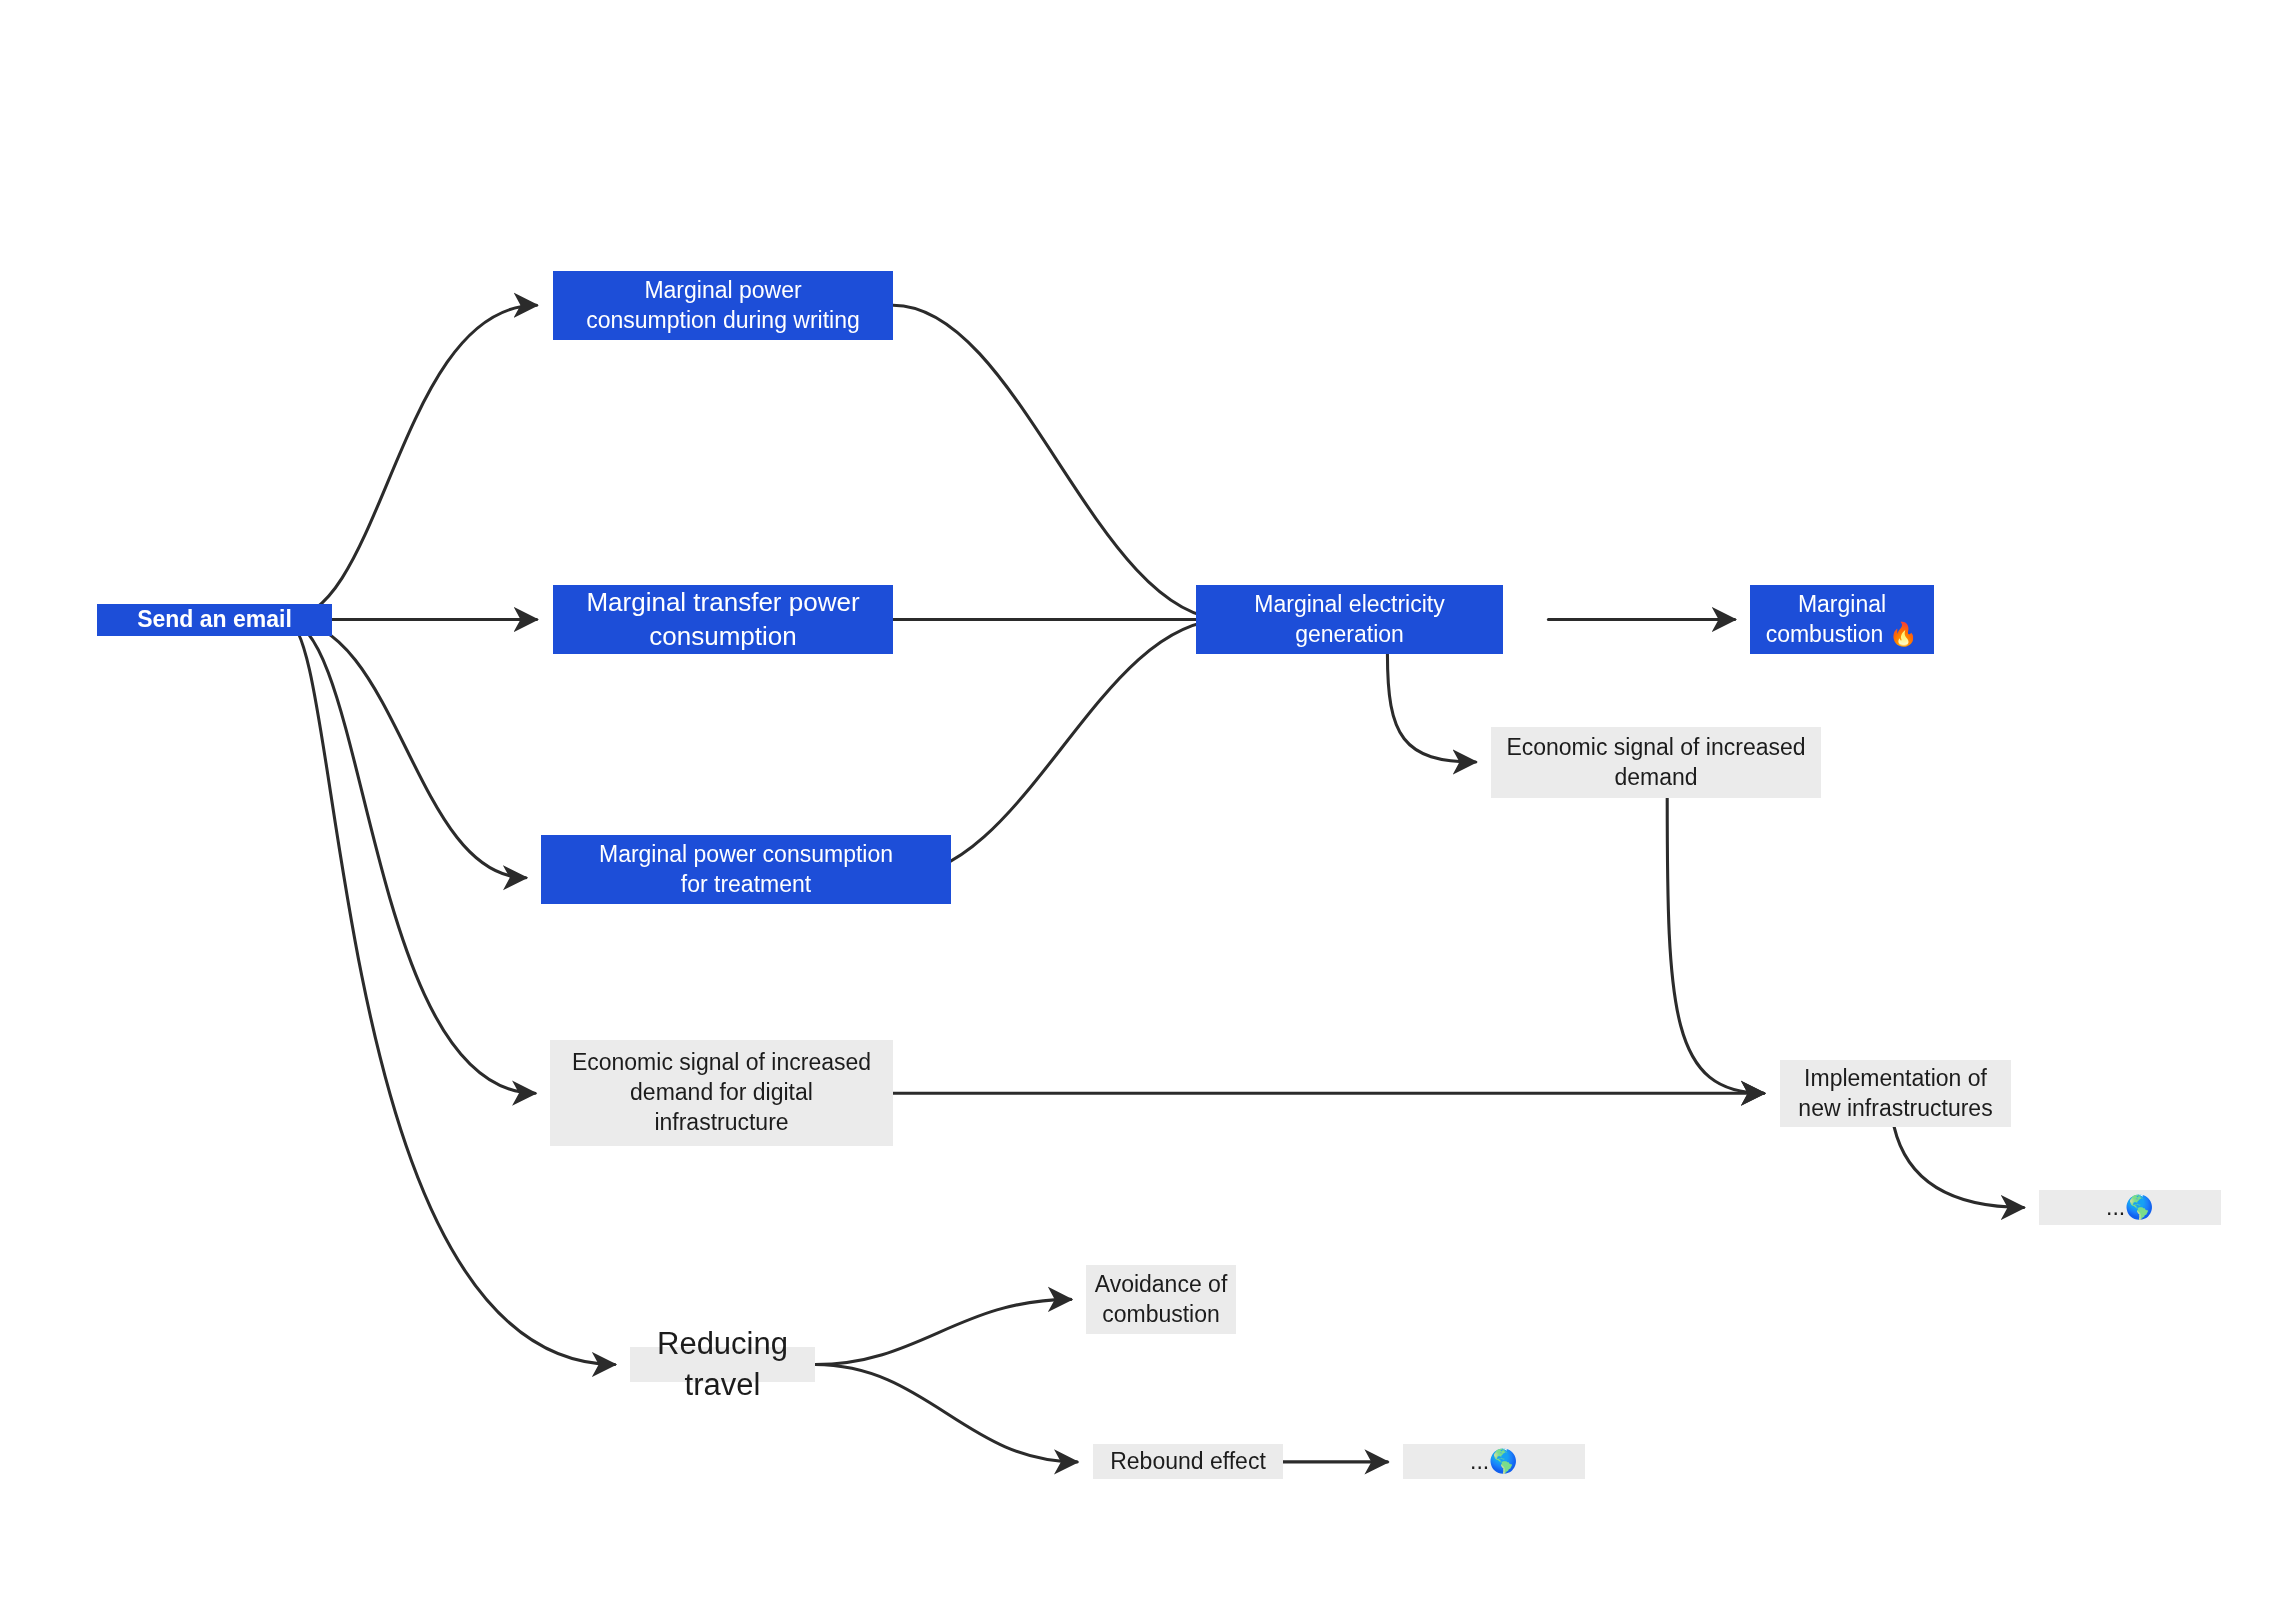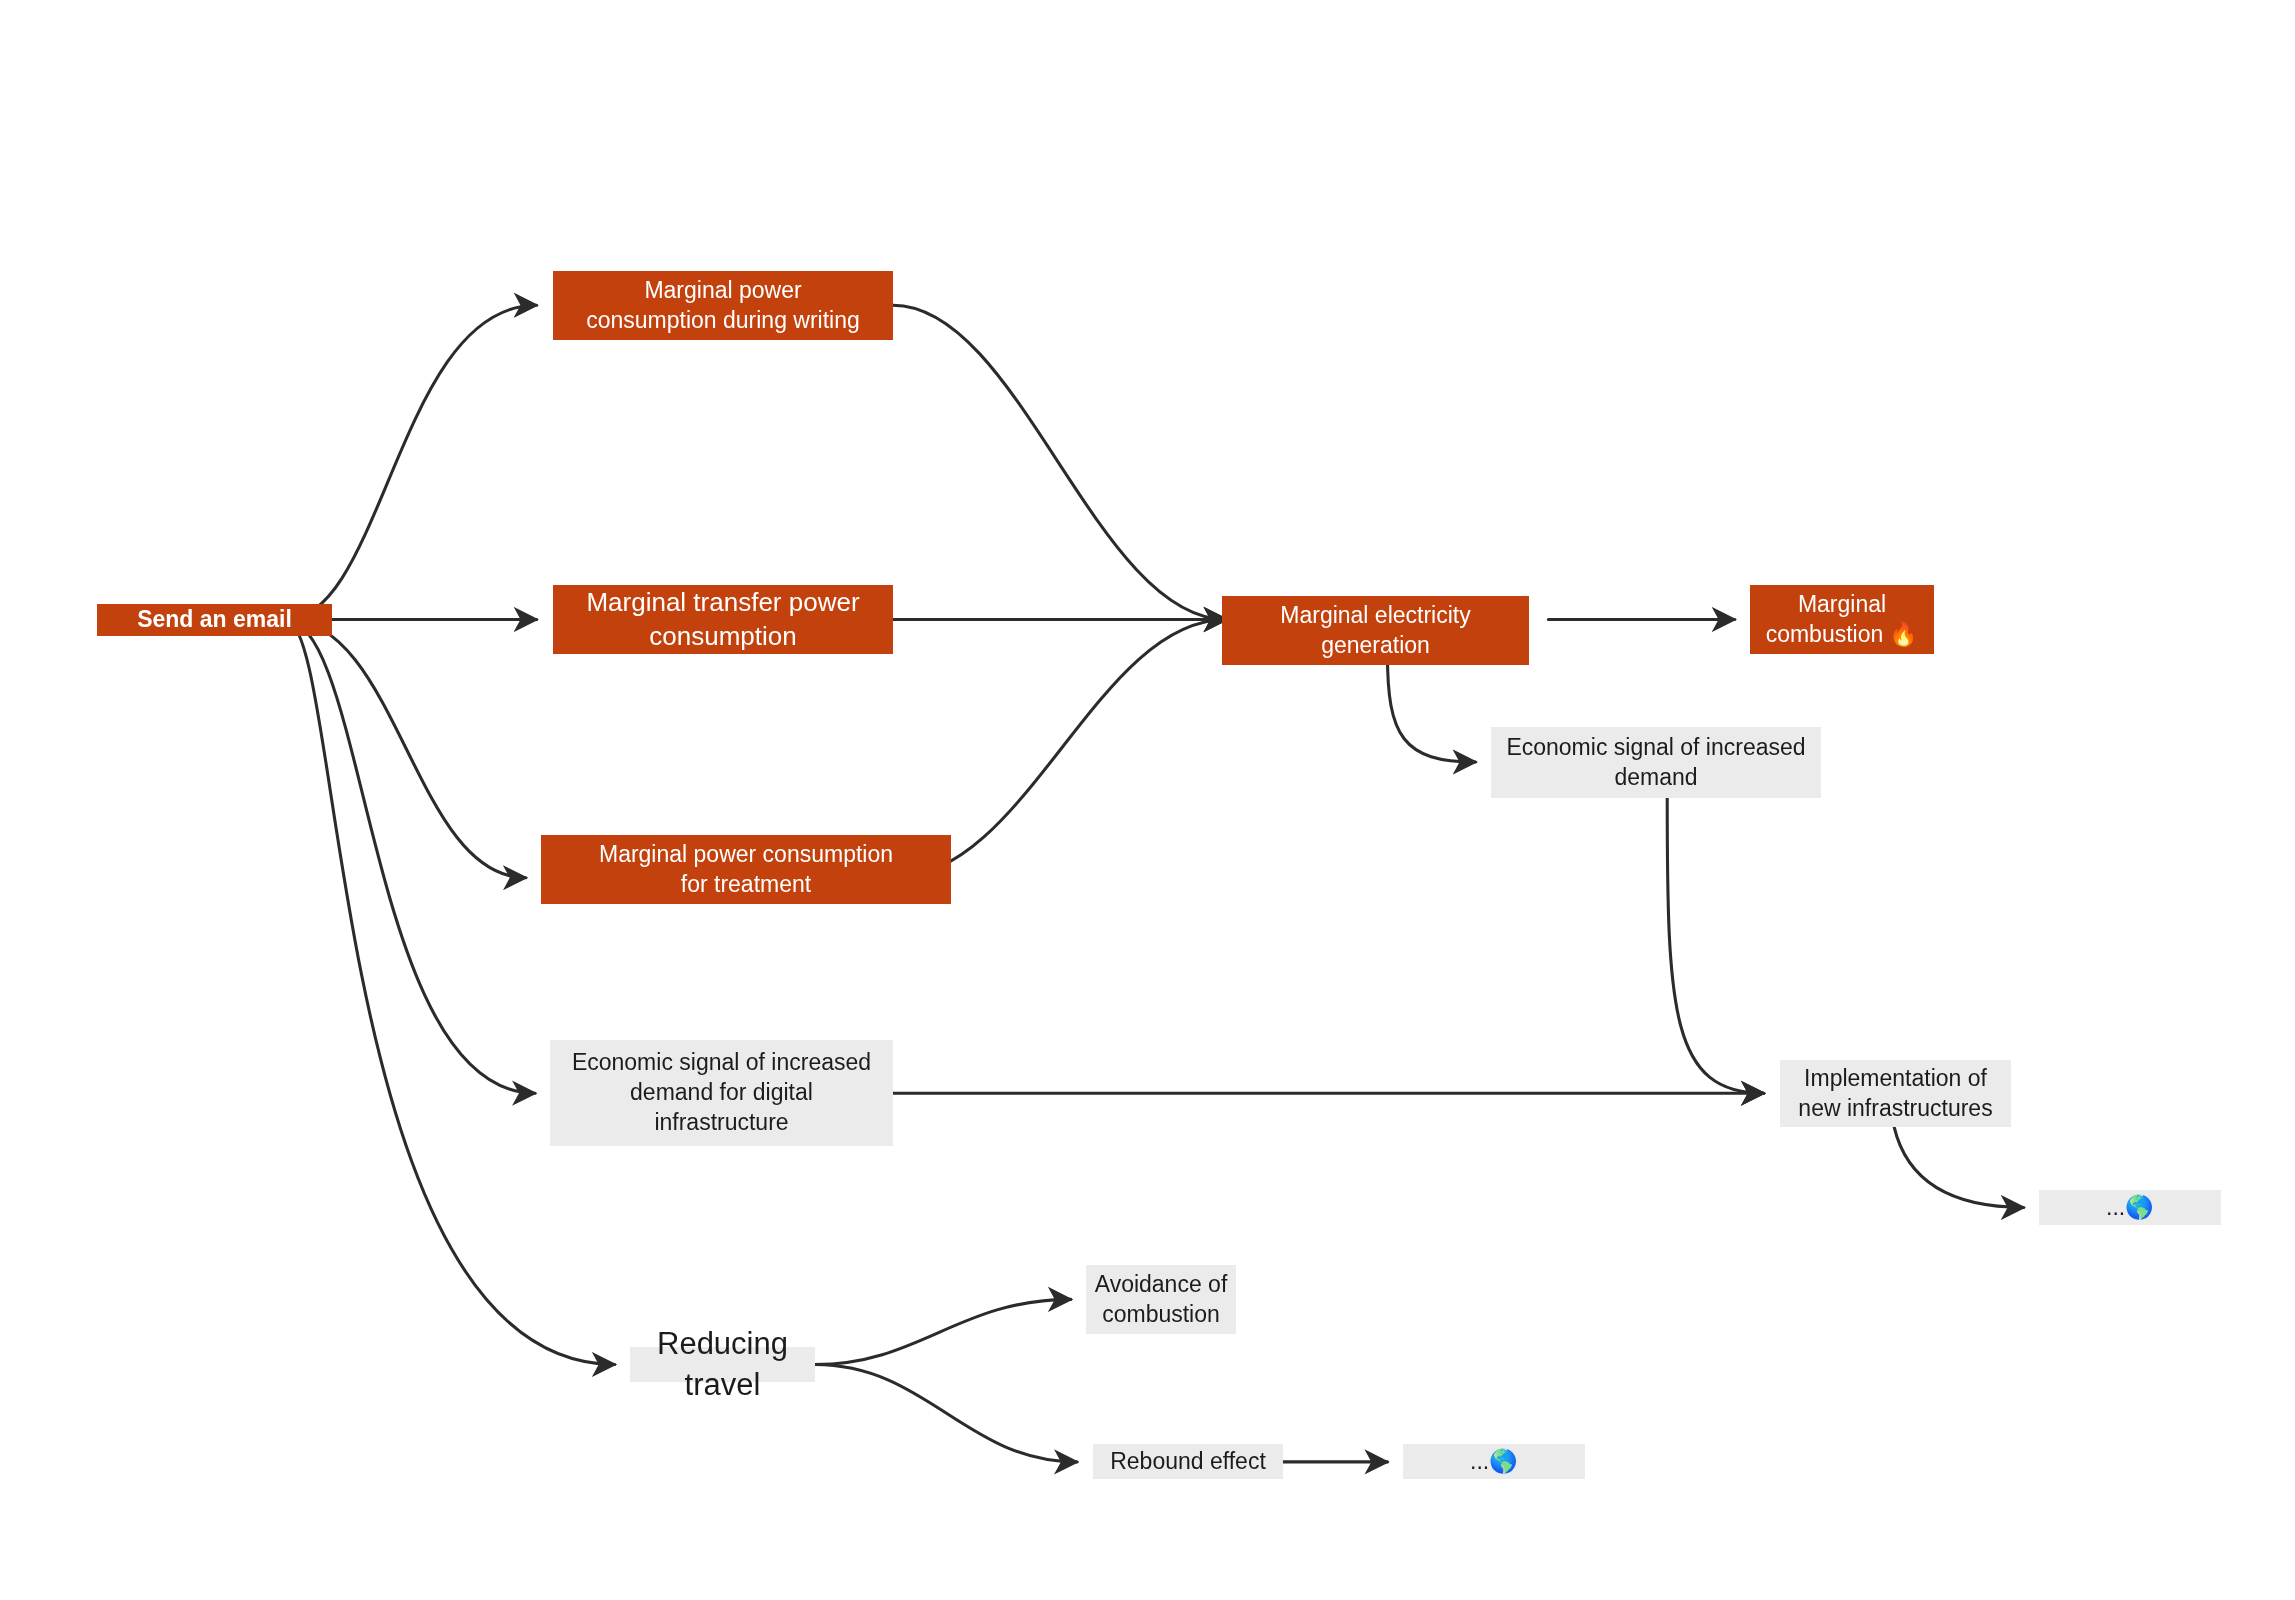--- a/index.html
+++ b/index.html
@@ -29,21 +29,21 @@
     box-sizing: border-box;
     display: flex;
     align-items: center;
     justify-content: center;
     text-align: center;
     line-height: 1.30;
     z-index: 5;
     white-space: pre-line;
   }
   .node.dark {
-    background: #c2410c;
+    background: #1d4ed8;
     color: #ffffff;
   }
   .node.light {
     background: #ebebeb;
     color: #1c1c1c;
   }
   .node.root {
     font-weight: bold;
     margin-left: 46px;
   }
@@ -89,21 +89,21 @@
       <div class="node dark" style="left: 553px; top: 271px; width: 340px; height: 69px; font-size: 23px;"><span class="node-label">Marginal power
 consumption during writing</span></div>
       <div class="node dark" style="left: 553px; top: 585px; width: 340px; height: 69px; font-size: 26px;"><span class="node-label">Marginal transfer power
 consumption</span></div>
       <div class="node dark" style="left: 541px; top: 835px; width: 410px; height: 69px; font-size: 23px;"><span class="node-label">Marginal power consumption
 for treatment</span></div>
       <div class="node light" style="left: 550px; top: 1040px; width: 343px; height: 106px; font-size: 23px;"><span class="node-label">Economic signal of increased
 demand for digital
 infrastructure</span></div>
       <div class="node light" style="left: 630px; top: 1347px; width: 185px; height: 35px; font-size: 31px;"><span class="node-label">Reducing travel</span></div>
-      <div class="node dark" style="left: 1222px; top: 585px; width: 307px; height: 69px; font-size: 23px; margin-top: 11px;"><span class="node-label">Marginal electricity
+      <div class="node dark" style="left: 1196px; top: 585px; width: 307px; height: 69px; font-size: 23px;"><span class="node-label">Marginal electricity
 generation</span></div>
       <div class="node dark" style="left: 1750px; top: 585px; width: 184px; height: 69px; font-size: 23px;"><span class="node-label">Marginal
 combustion 🔥</span></div>
       <div class="node light" style="left: 1491px; top: 727px; width: 330px; height: 71px; font-size: 23px;"><span class="node-label">Economic signal of increased
 demand</span></div>
       <div class="node light" style="left: 1780px; top: 1060px; width: 231px; height: 67px; font-size: 23px;"><span class="node-label">Implementation of
 new infrastructures</span></div>
       <div class="node light" style="left: 2039px; top: 1190px; width: 182px; height: 35px; font-size: 23px;"><span class="node-label">...🌎</span></div>
       <div class="node light" style="left: 1086px; top: 1265px; width: 150px; height: 69px; font-size: 23px;"><span class="node-label">Avoidance of
 combustion</span></div>

